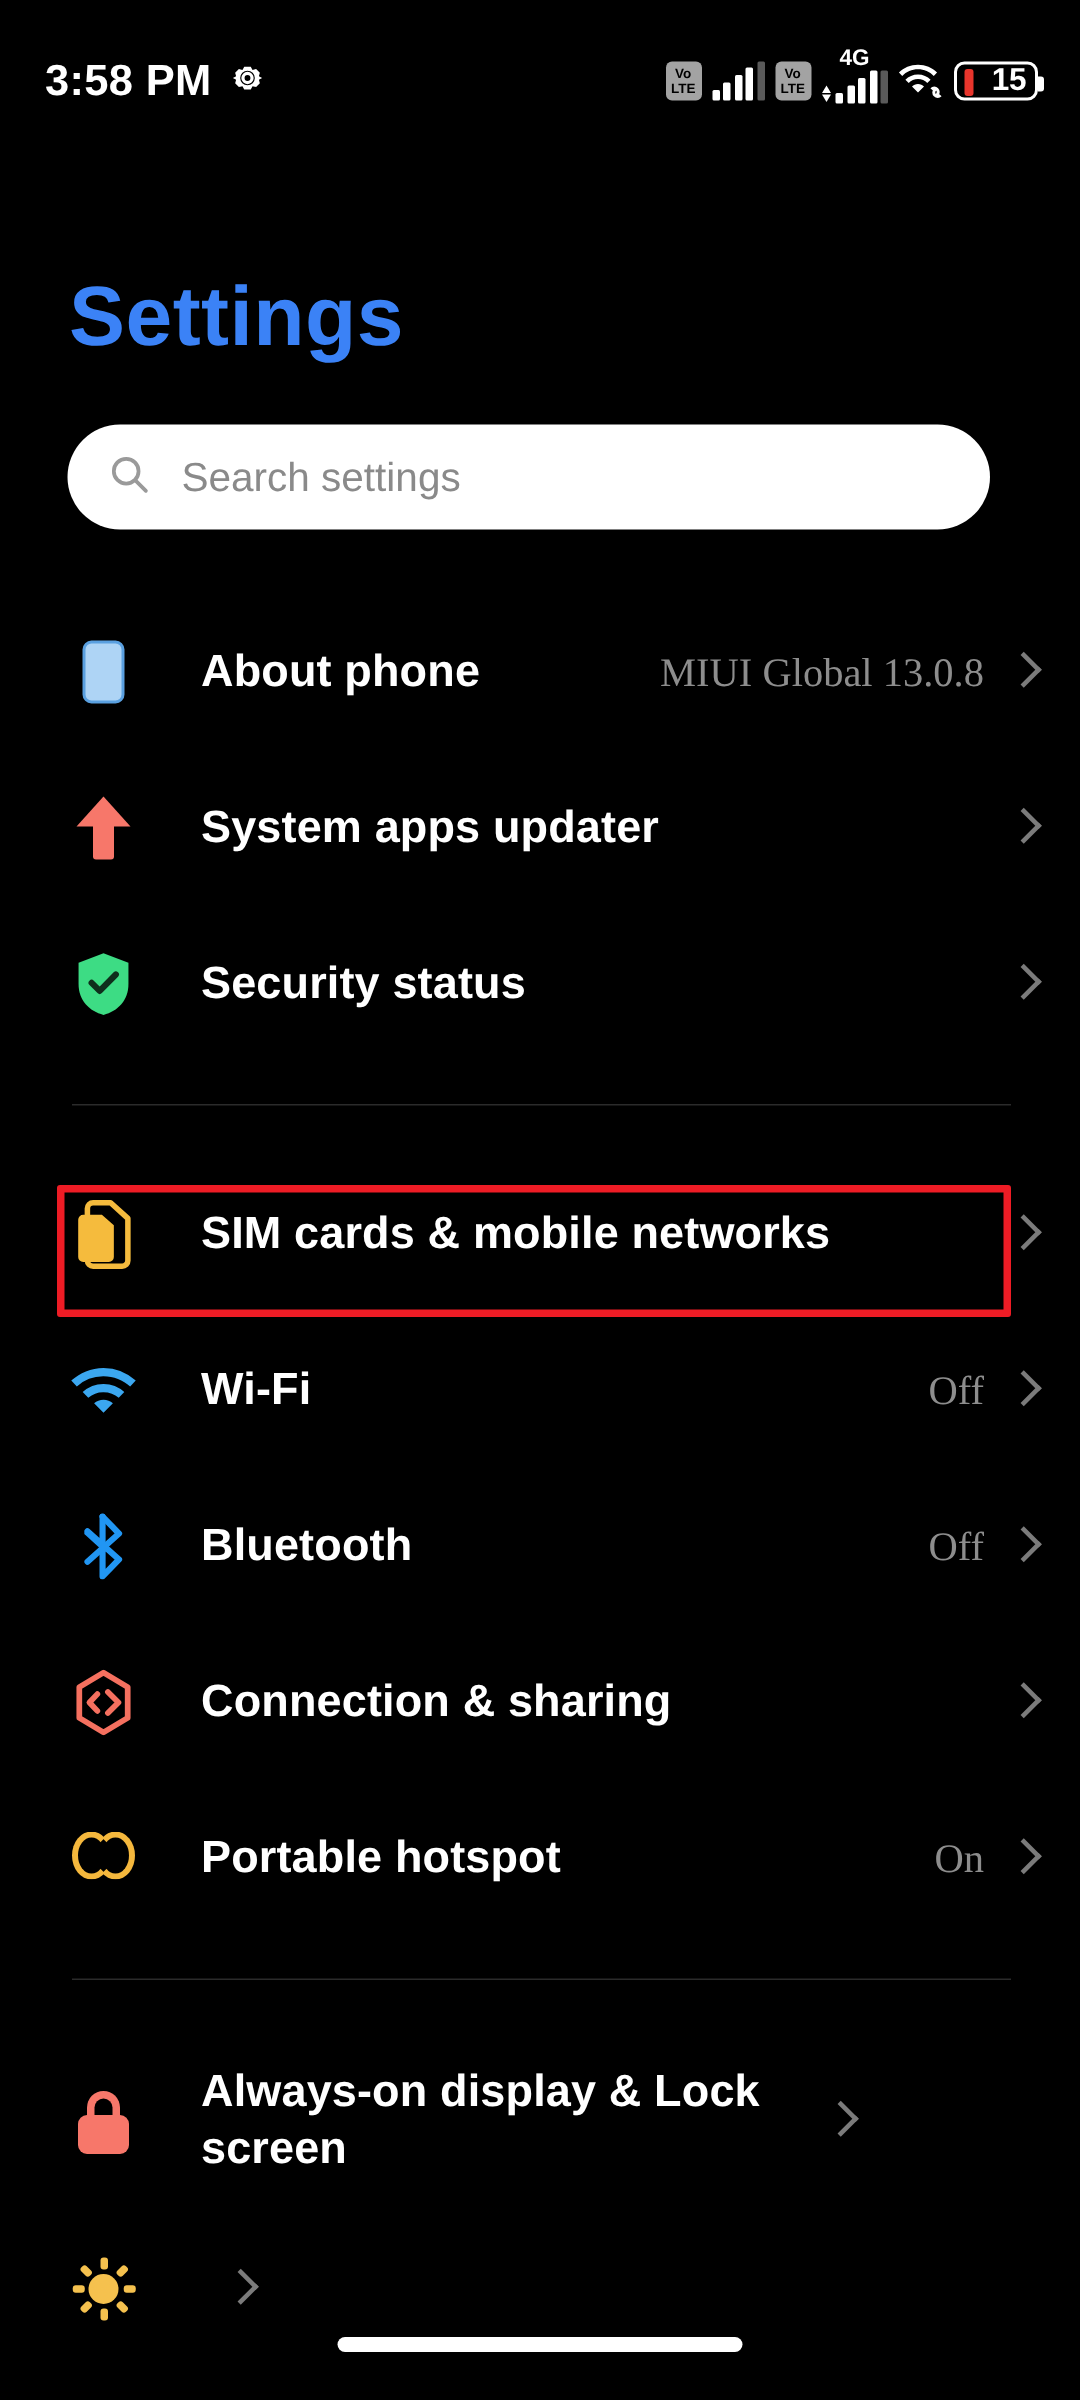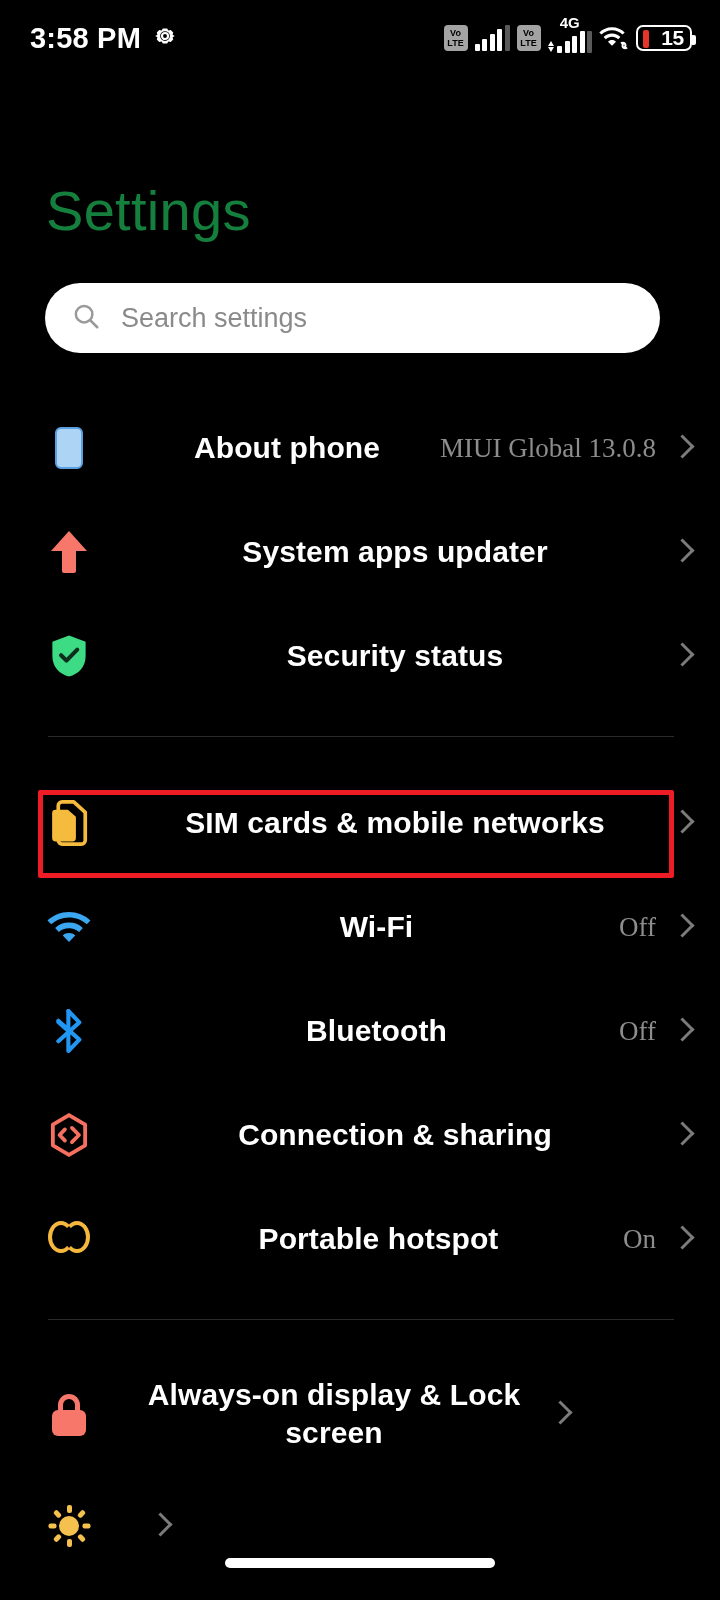--- a/index.html
+++ b/index.html
@@ -6,21 +6,21 @@
   html, body {
     width:720px; height:1600px;
     background:#000;
     font-family:"Liberation Sans", sans-serif;
     overflow:hidden;
   }
   .phone { position:relative; width:720px; height:1600px; background:#000; }
 
   
   .statusbar {
-    position:absolute; top:0; left:0; width:720px; height:76px;
+    position:absolute; top:16px; left:0; width:720px; height:76px;
     display:flex; align-items:center; justify-content:space-between;
     padding:0 28px 0 30px;
   }
   .sb-left { display:flex; align-items:center; gap:11px; }
   .sb-time { color:#fff; font-size:29px; font-weight:600; letter-spacing:.2px; }
   .sb-right { display:flex; align-items:center; gap:7px; }
 
   .volte-badge {
     width:24px; height:26px; background:#a3a3a3; border-radius:4px;
     color:#000; display:flex; flex-direction:column;
@@ -59,32 +59,32 @@
   }
   .battery .bolt {
     position:absolute; left:5px; top:3px; width:6px; height:18px;
     background:#e8352c; border-radius:2px;
   }
   .battery .pct { color:#fff; font-size:21px; font-weight:700; letter-spacing:-.3px; }
 
   
   .page-title {
     position:absolute; top:178px; left:46px;
-    color:#15803d; font-size:56px; font-weight:400; letter-spacing:.3px;
+    color:#3b82f6; font-size:56px; font-weight:700; letter-spacing:.3px;
   }
 
   .searchbar {
     position:absolute; top:283px; left:45px; width:615px; height:70px;
     background:#ffffff; border-radius:36px;
     display:flex; align-items:center; padding-left:26px; gap:20px;
   }
   .search-placeholder { color:#8a8a8a; font-size:27px; }
 
   
-  .list { position:absolute; top:396px; left:0; width:720px;text-align:center; }
+  .list { position:absolute; top:396px; left:0; width:720px; }
 
   .row {
     display:flex; align-items:center;
     padding:0 28px 0 46px;
     min-height:104px;
     position:relative;
   }
   .row .ico {
     width:46px; min-width:46px; height:46px;
     display:flex; align-items:center; justify-content:center;

